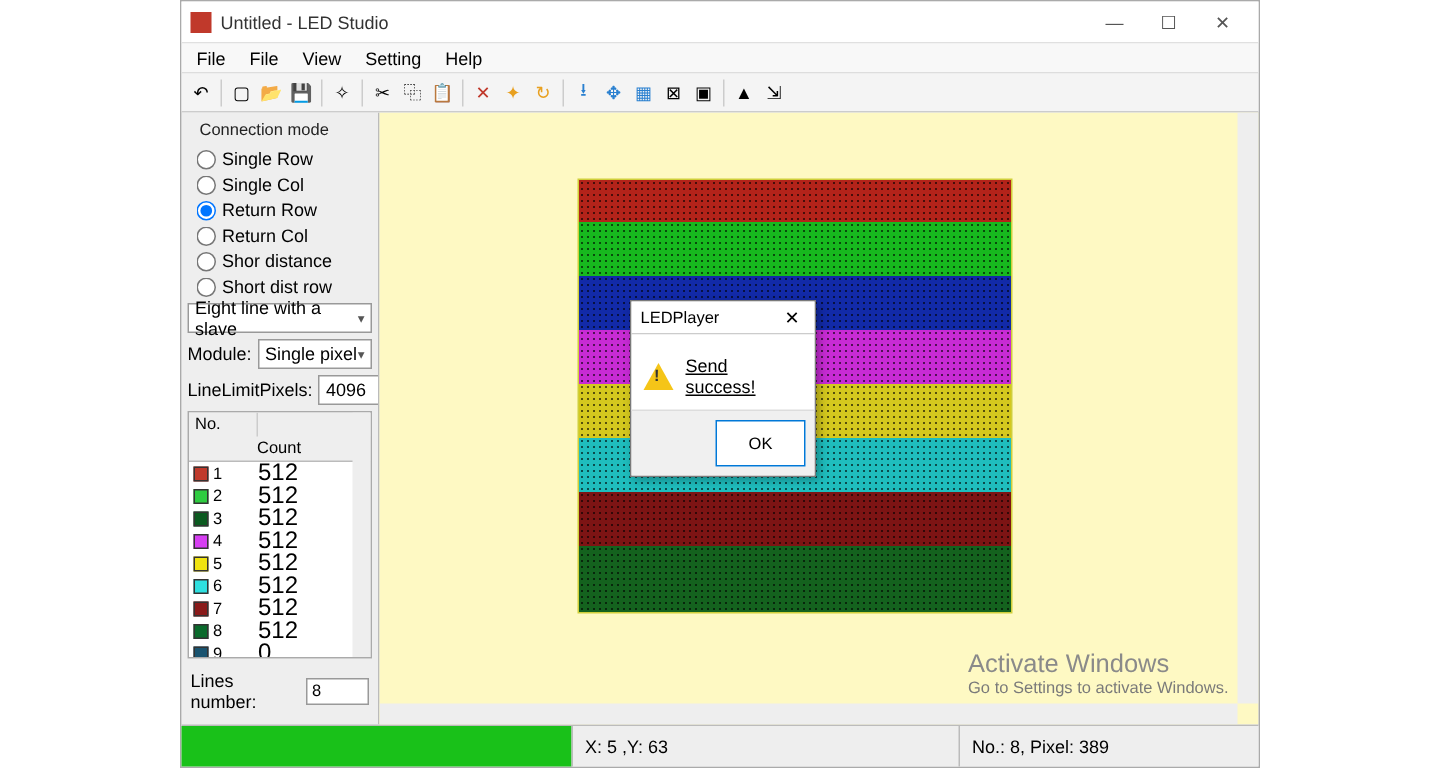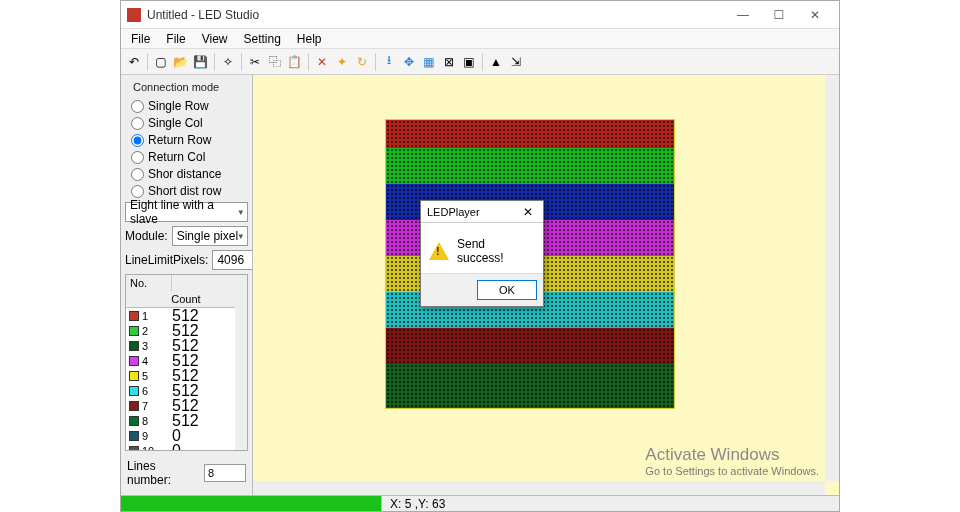--- a/index.html
+++ b/index.html
@@ -37,33 +37,33 @@
   .bottomrow { display:flex; align-items:center; gap:6px; padding:4px 2px; font-size:11px;}
   .bottomrow input { width:42px; height:18px; border:1px solid #999; padding:0 3px; font-size:11px;}
   .canvas-wrap { flex:1; background:#fef9c3; position:relative; overflow:hidden;}
   .canvas-scroll-v { position:absolute; right:0; top:0; bottom:14px; width:14px; background:#eee;}
   .canvas-scroll-h { position:absolute; left:0; right:14px; bottom:0; height:14px; background:#eee;}
   .grid { position:absolute; left:132px; top:44px; width:290px; height:290px; border:1px solid #cfcf3a; overflow:hidden;}
   .stripe { width:100%; background-image: radial-gradient(circle, rgba(0,0,0,0.6) 0.8px, transparent 1px); background-size:4px 4px;}
   .watermark { position:absolute; right:20px; bottom:18px; color:#6b6b6b; text-align:left;}
   .watermark .l1 { font-size:17px; color:#8a8a8a;}
   .watermark .l2 { font-size:11px; color:#7a7a7a;}
-  .statusbar { height:16px; display:flex; align-items:center; font-size:11px; background:#eee; border-top:1px solid #bbb;}
+  .statusbar { height:28px; display:flex; align-items:center; font-size:11px; background:#eee; border-top:1px solid #bbb;}
   .status-green { width:260px; height:100%; background:#19c119;}
   .status-cell { padding:0 8px; border-left:1px solid #bbb; height:100%; display:flex; align-items:center;}
   .dialog { position:absolute; left:420px; top:200px; width:124px; background:#f0f0f0; border:1px solid #7a7a7a; box-shadow:2px 2px 6px rgba(0,0,0,0.3); z-index:50;}
   .dlg-title { height:22px; background:#fff; display:flex; align-items:center; padding:0 6px; border-bottom:1px solid #ccc;}
   .dlg-title span { flex:1; font-size:11px;}
   .dlg-close { width:18px; text-align:center; cursor:pointer;}
-  .dlg-body { padding:14px 8px 8px 8px; display:flex; flex-direction:column; align-items:flex-start; gap:10px; background:#fff; border-bottom:1px solid #ddd;}
+  .dlg-body { padding:14px 8px 8px 8px; display:flex; flex-direction:column; align-items:flex-start; gap:10px; background:#fff; border-bottom:1px solid #ddd;text-decoration:underline;}
   .dlg-row { display:flex; align-items:center; gap:8px;}
   .warn-icon { width:0; height:0; border-left:10px solid transparent; border-right:10px solid transparent; border-bottom:18px solid #f5c518; position:relative;}
   .warn-icon::after { content:"!"; position:absolute; left:-3px; top:3px; font-weight:bold; font-size:11px; color:#333;}
   .dlg-foot { padding:6px; display:flex; justify-content:flex-end; background:#f0f0f0;}
-  .dlg-foot button { width:60px; height:20px; border:1px solid #0078d7; background:#fff; font-size:11px;}
+  .dlg-foot button { width:60px; height:31px; border:1px solid #0078d7; background:#fff; font-size:11px;}
 </style>
 </head>
 <body>
 
 <div class="outer-pad">
 <div class="window">
 
   <div class="titlebar">
     <div class="icon"></div>
     <div class="title">Untitled - LED Studio</div>
@@ -237,20 +237,21 @@
         <div class="l2">Go to Settings to activate Windows.</div>
       </div>
       <div class="canvas-scroll-v"></div>
       <div class="canvas-scroll-h"></div>
     </div>
   </div>
 
   <div class="statusbar">
     <div class="status-green"></div>
     <div class="status-cell" style="flex:1;">X: 5 ,Y: 63</div>
+    <div class="status-cell" style="width:200px;">No.: 8, Pixel: 389</div>
   </div>
 
 </div>
 </div>
 
 <div class="dialog">
   <div class="dlg-title">
     <span>LEDPlayer</span>
     <div class="dlg-close">✕</div>
   </div>

